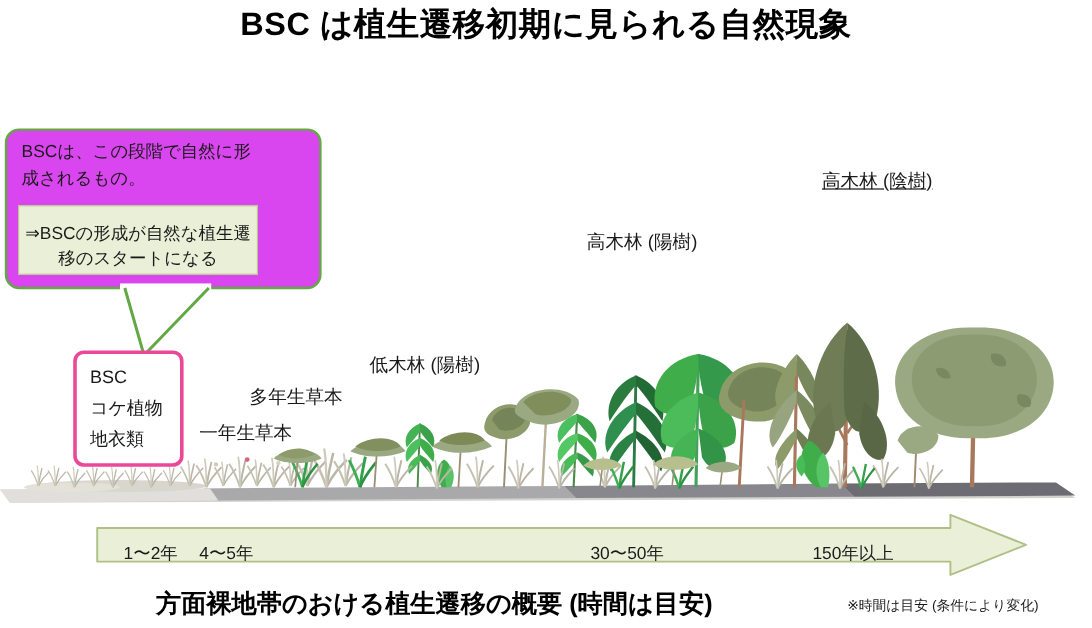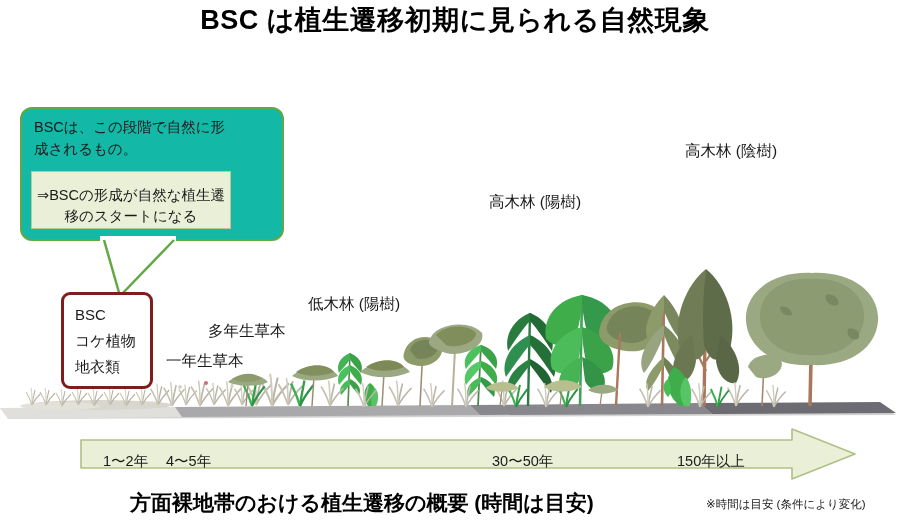--- a/index.html
+++ b/index.html
@@ -37,26 +37,26 @@
     width: 910px;
     text-align: center;
     font-size: 17px;
     color: #1a1a1a;
     white-space: nowrap;
   }
 
   
   #bubble {
     position: absolute;
-    left: 20px; top: 107px;
+    left: 4px; top: 107px;
     width: 264px; height: 134px;
     box-sizing: border-box;
     border: 2.5px solid #62a844;
     border-radius: 12px;
-    background: #14b8a6;
+    background: #d946ef;
   }
   #bubble-text {
     position: absolute;
     left: 12px; top: 7px;
     width: 200px;
     font-size: 14.5px;
     line-height: 1.55;
     color: #1a1a1a;
   }
   #bubble-highlight {
@@ -82,21 +82,21 @@
     left: 100px; top: 236px;
     width: 80px; height: 66px;
   }
 
   
   #bsc-box {
     position: absolute;
     left: 61px; top: 292px;
     width: 92px; height: 97px;
     box-sizing: border-box;
-    border: 3px solid #7f1d1d;
+    border: 3px solid #ec4899;
     border-radius: 9px;
     background: #ffffff;
     padding: 7px 0 0 11px;
   }
   #bsc-box div {
     font-size: 15px;
     line-height: 1.72;
     color: #1a1a1a;
   }
 
@@ -104,21 +104,21 @@
   .stage-label {
     position: absolute;
     font-size: 15.5px;
     color: #1a1a1a;
     white-space: nowrap;
   }
   #label-annual    { left: 166px; top: 351px; }
   #label-perennial { left: 208px; top: 321px; }
   #label-shrub     { left: 308px; top: 294px; }
   #label-sun       { left: 489px; top: 192px; }
-  #label-shade     { left: 685px; top: 141px; }
+  #label-shade     { left: 685px; top: 141px; text-decoration: underline; }
 
   
   #scene {
     position: absolute;
     left: 0; top: 95px;
     width: 910px; height: 325px;
   }
 
   
   #timeline {

